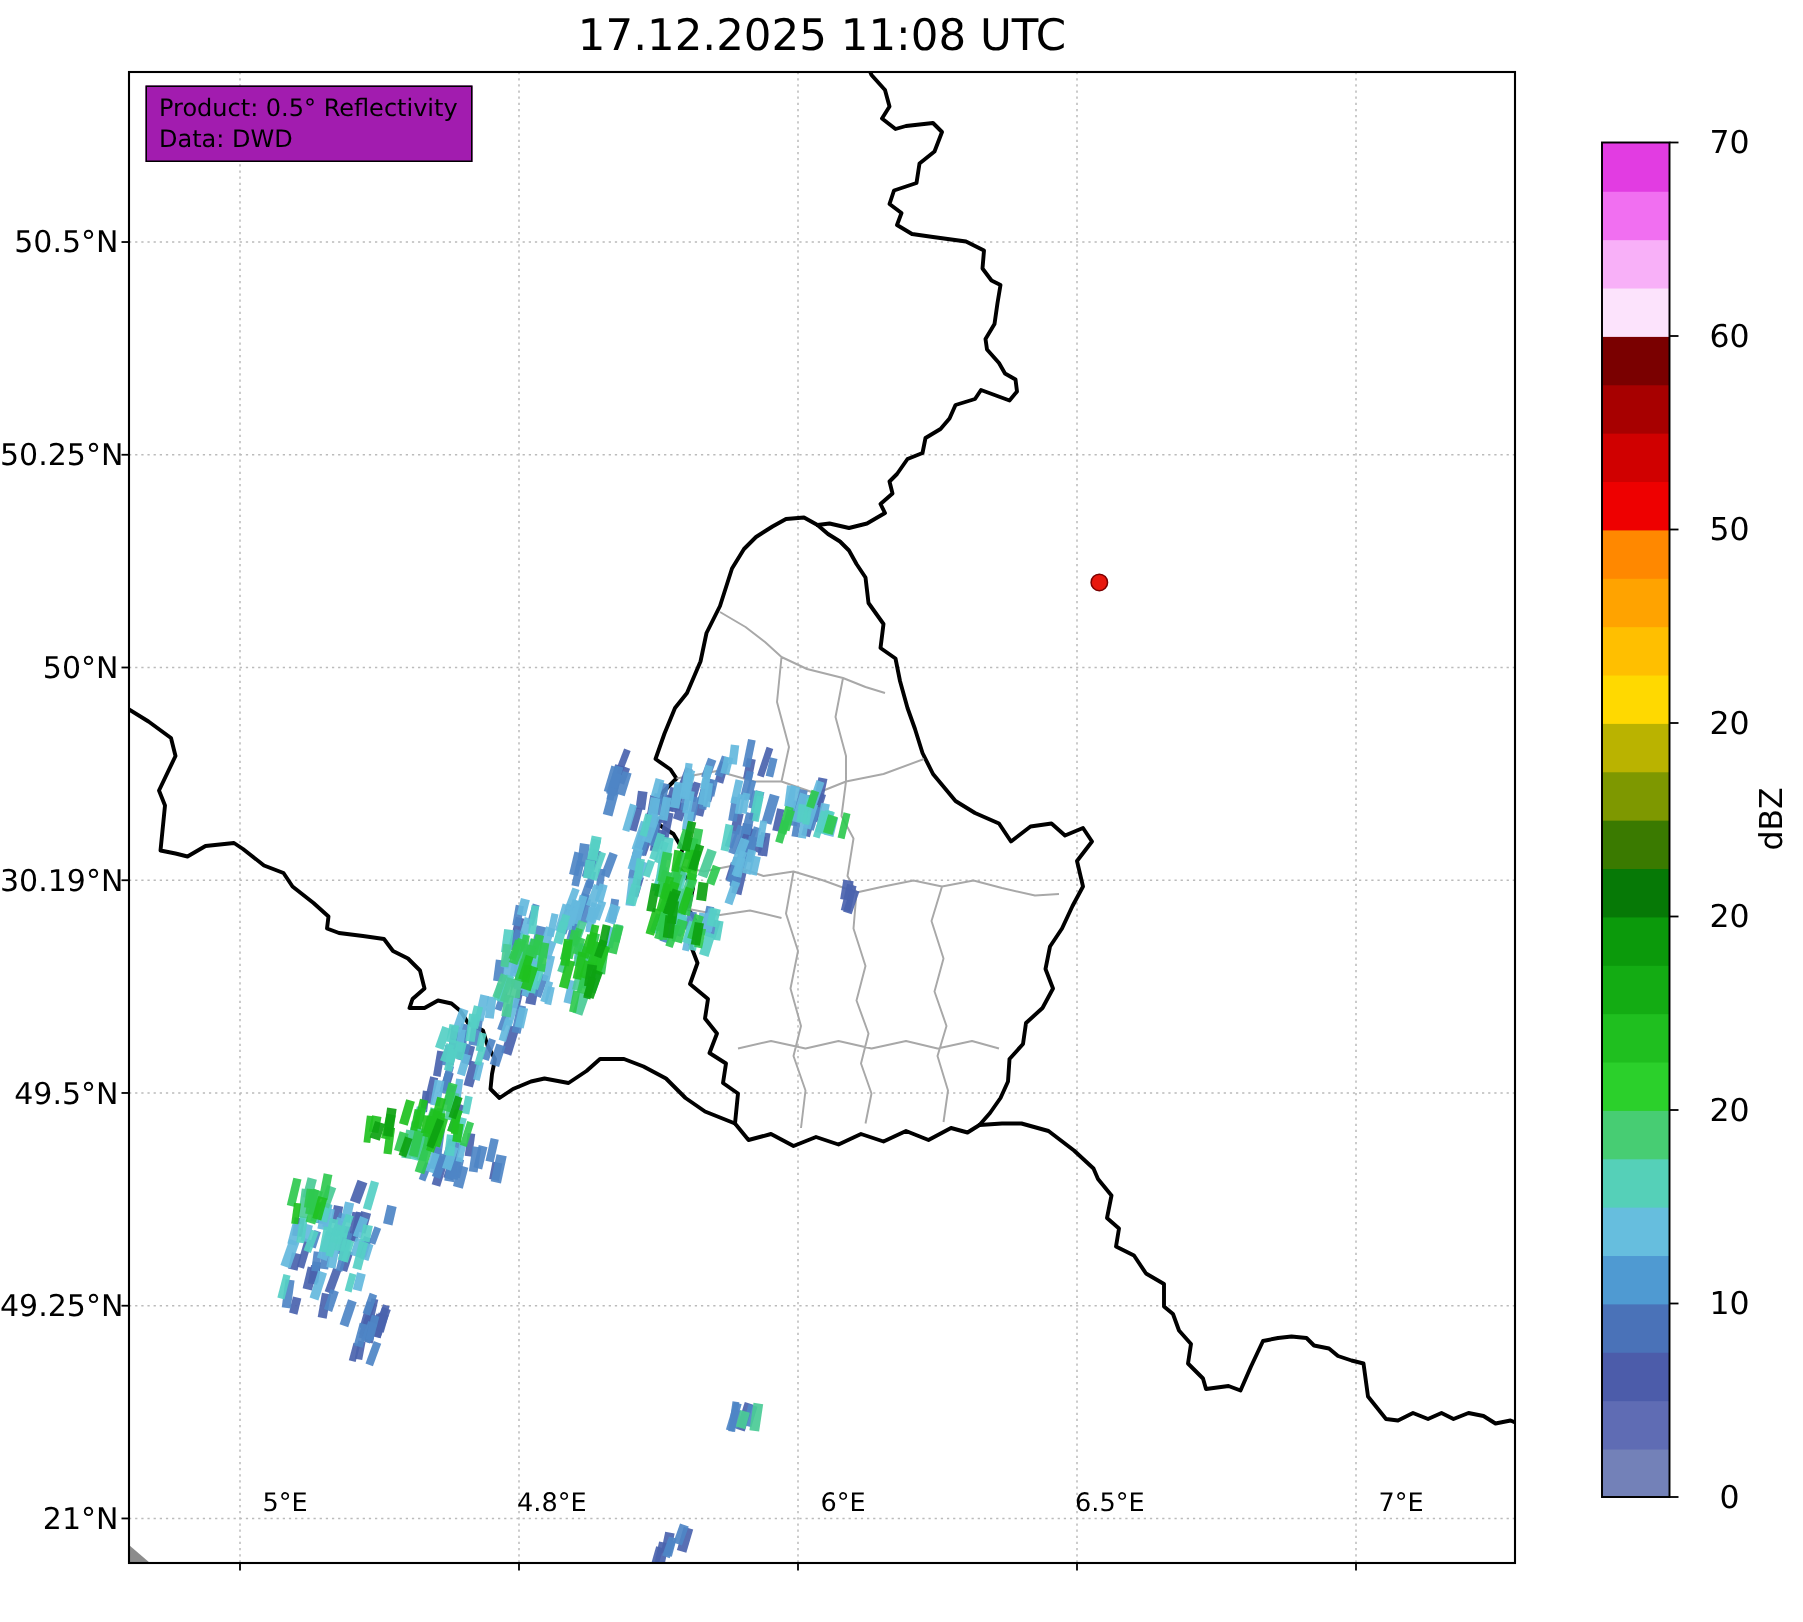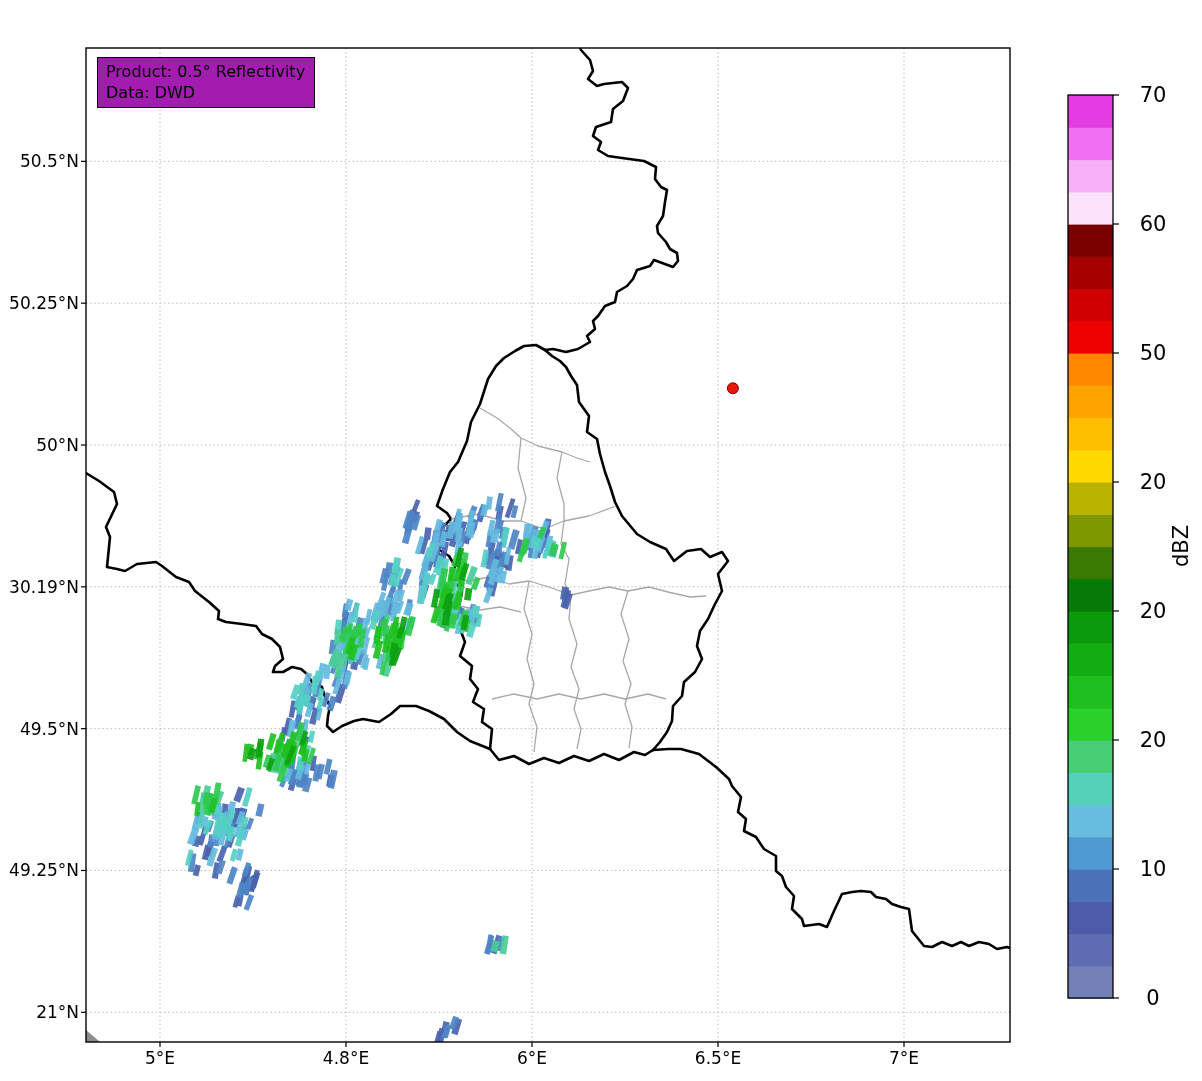--- a/index.html
+++ b/index.html
@@ -2,34 +2,35 @@
 <html><head>
 <meta charset="utf-8">
 <style>
   html,body{margin:0;padding:0;background:#ffffff;}
   #fig{position:relative;width:1202px;height:1081px;background:#ffffff;overflow:hidden;
        font-family:"DejaVu Sans","Liberation Sans",sans-serif;color:#000;}
   #title{position:absolute;left:86px;top:6px;width:924px;text-align:center;
          font-size:29px;letter-spacing:0px;}
   #prodbox{position:absolute;left:97px;top:57px;background:#a21caf;border:1.2px solid #000;
            padding:3px 9px 4px 8px;font-size:16px;line-height:1.32;z-index:5;}
-  .xtick{position:absolute;top:1048px;width:90px;margin-left:-45px;text-align:center;font-size:17px;}
+  .xtick{position:absolute;top:992px;width:90px;margin-left:-45px;text-align:right;font-size:17px;}
   .ytick{position:absolute;left:0px;width:79px;text-align:right;height:20px;line-height:20px;
-         margin-top:-10px;font-size:17px;}
+         margin-top:-10px;font-size:20px;}
   .cbtick{position:absolute;left:1123px;width:60px;height:24px;line-height:24px;margin-top:-12px;
           text-align:center;font-size:21px;}
   #cblabel{position:absolute;left:1146px;top:532px;width:70px;height:28px;line-height:28px;
            text-align:center;font-size:21px;transform:rotate(-90deg);}
   svg{position:absolute;left:0;top:0;}
 </style>
 </head>
 <body>
 
 <div id="fig">
 
+  <div id="title">17.12.2025 11:08 UTC</div>
 
   <svg id="plot" width="1202" height="1081" viewBox="0 0 1202 1081">
     <defs>
       <clipPath id="plotclip">
           <rect x="86" y="48" width="924" height="994"></rect>
         </clipPath>
     </defs>
 
     <g id="gridlines">
         <line x1="160" y1="48" x2="160" y2="1042" stroke="#bbbbbb" stroke-width="1" stroke-dasharray="1.5,2.6"></line>

